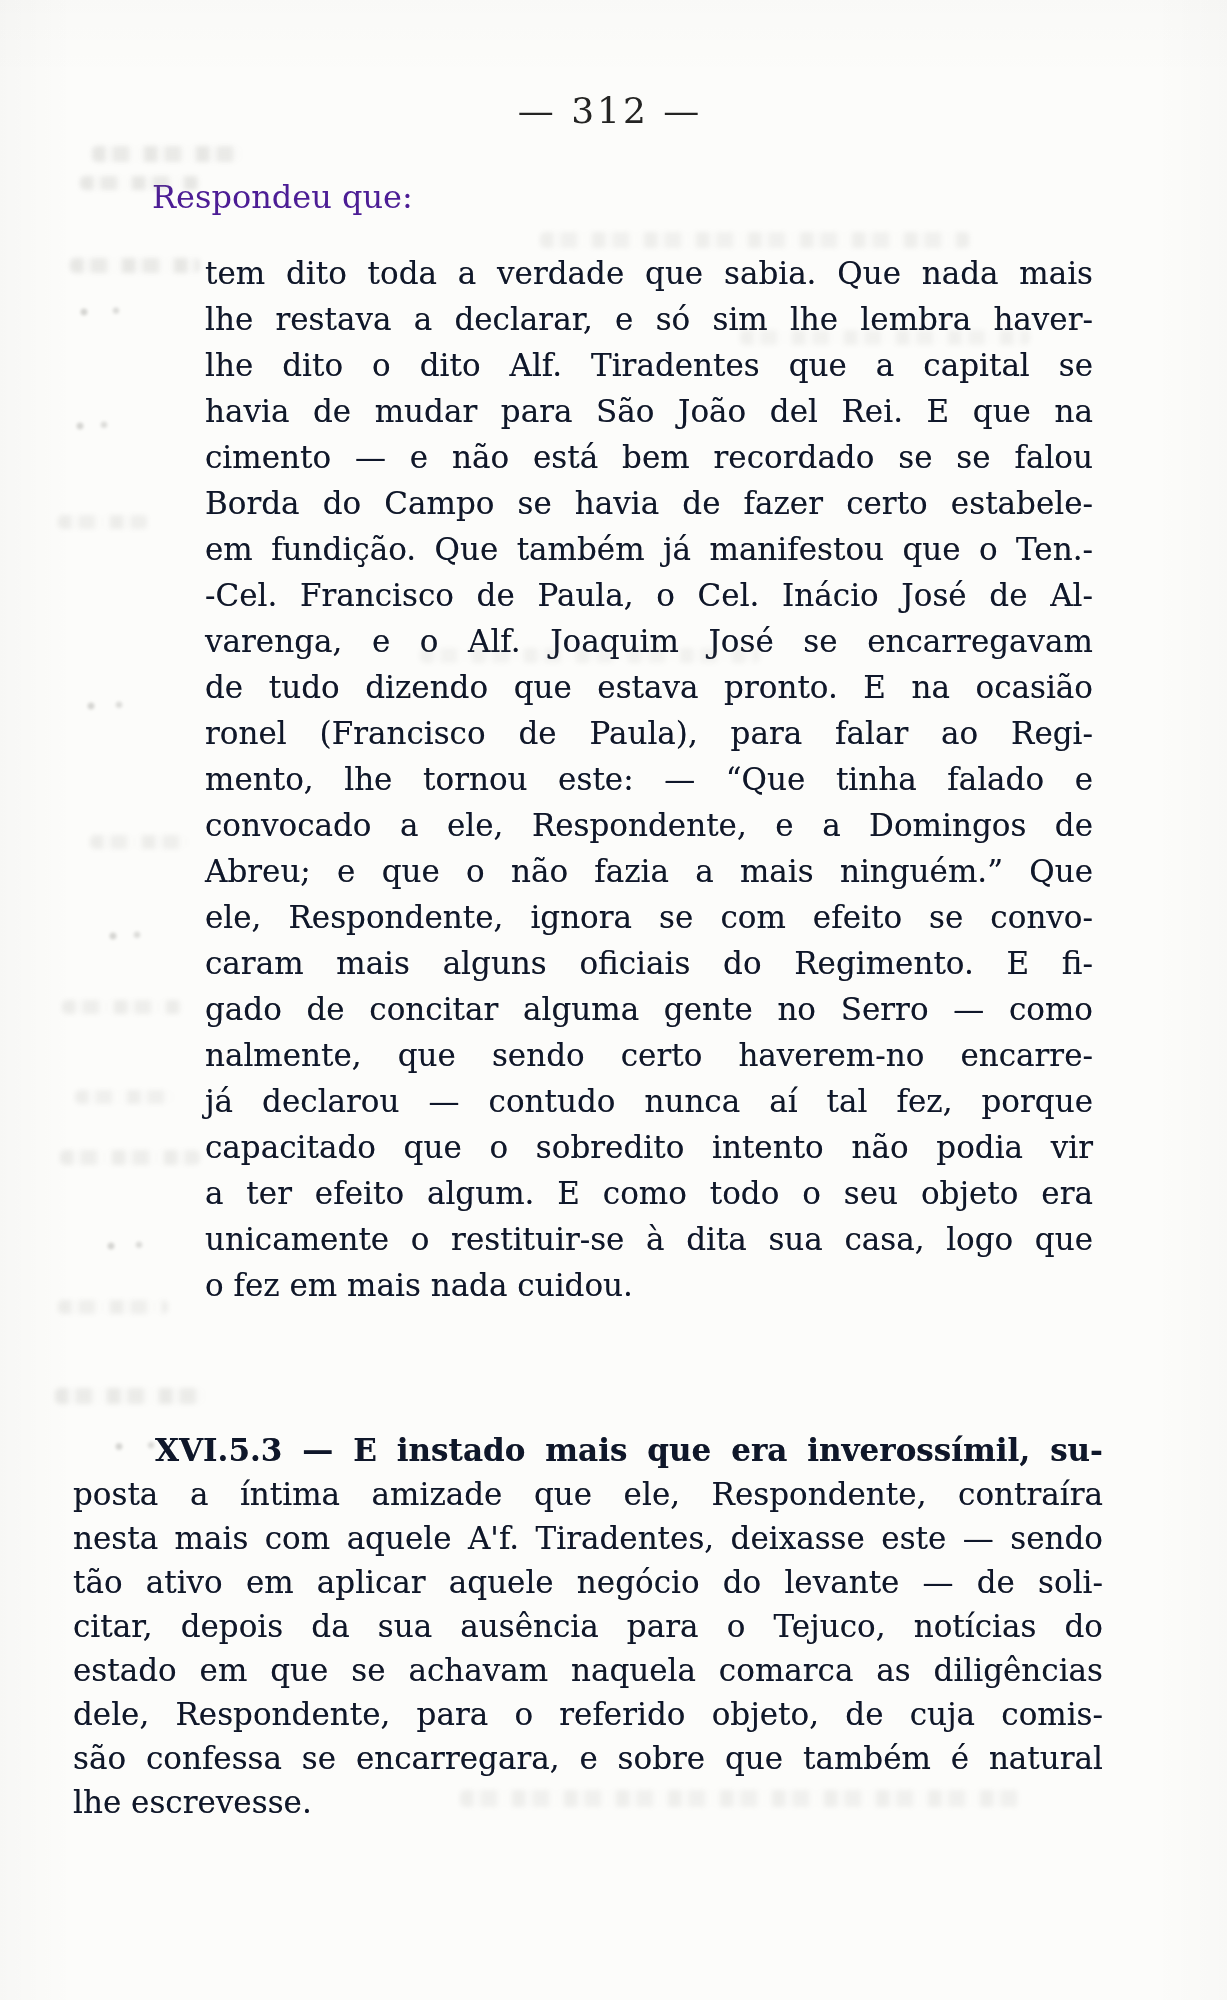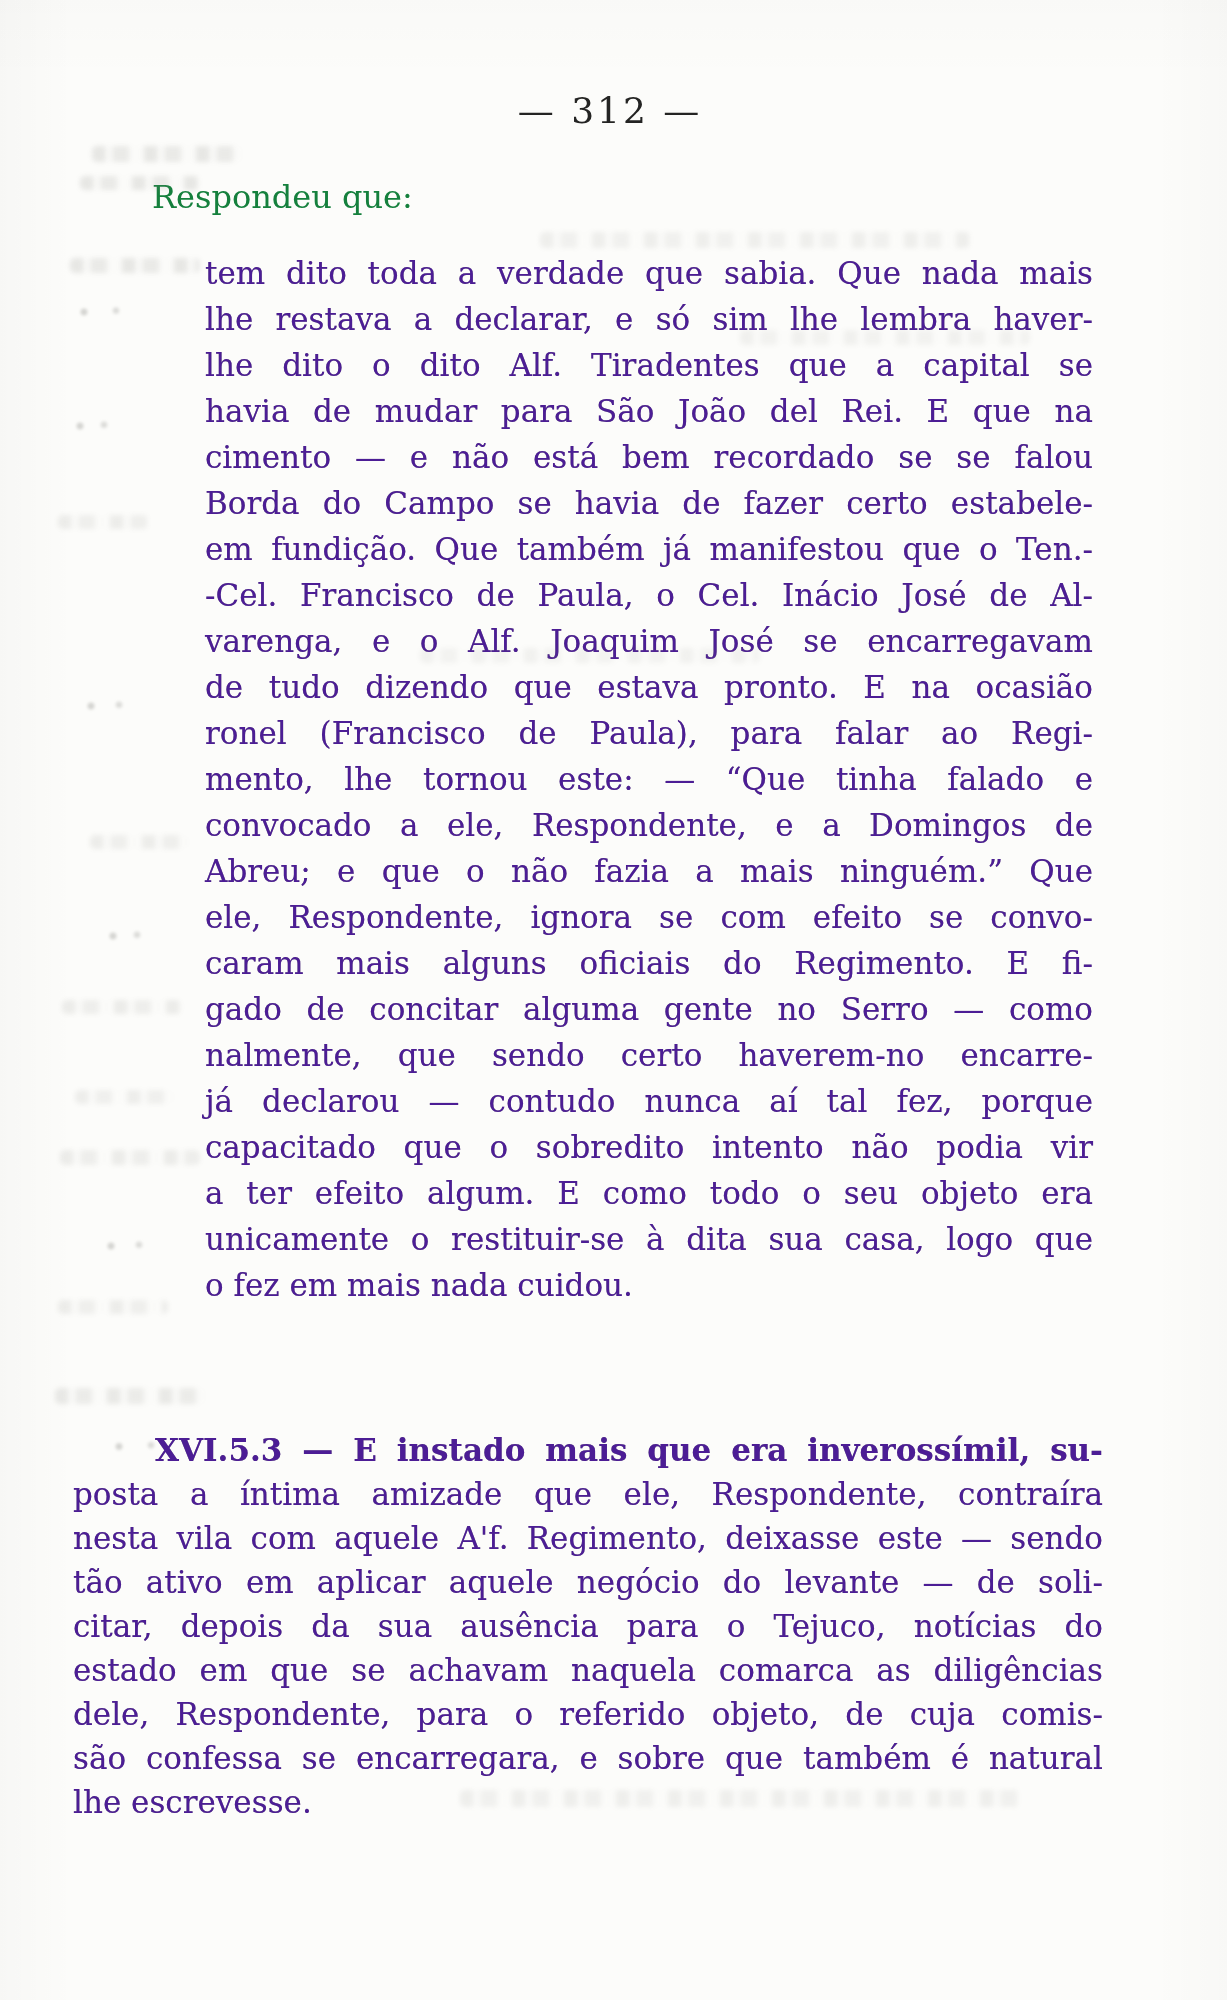--- a/index.html
+++ b/index.html
@@ -23,31 +23,31 @@
   .page-number{
     position:absolute;top:90px;left:0;width:1180px;
     text-align:center;
     font-size:36px;letter-spacing:3px;
     color:#242423;
     padding-left:20px;
   }
   .opening{
     position:absolute;left:152px;top:178px;
     font-size:32px;
-    color:#15803d;
+    color:#4c1d95;
   }
   .textblock{position:absolute;}
   .block{left:205px;top:250px;width:888px;}
   .para2{left:73px;top:1428px;width:1030px;}
   .line{
     font-size:31px;
     text-align:justify;
     text-align-last:justify;
     white-space:normal;
-    color:#4c1d95;
+    color:#0f172a;
     text-shadow:0 0 0.5px rgba(20,20,20,0.45);
   }
   .block .line{line-height:46px;height:46px;}
   .para2 .line{line-height:44px;height:44px;}
   .line.no-justify{text-align-last:left;}
   .line.indent{padding-left:82px;font-weight:bold;}
   .italic{}
   
   .smudge{
     position:absolute;
@@ -101,21 +101,21 @@
       <div class="line">já declarou — contudo nunca aí tal fez, porque</div>
       <div class="line">capacitado que o sobredito intento não podia vir</div>
       <div class="line">a ter efeito algum. E como todo o seu objeto era</div>
       <div class="line">unicamente o restituir-se à dita sua casa, logo que</div>
       <div class="line no-justify">o fez em mais nada cuidou.</div>
     </div>
 
   <div class="textblock para2" id="section-paragraph">
       <div class="line indent">XVI.5.3 — E instado mais que era inverossímil, su-</div>
       <div class="line">posta a íntima amizade que ele, Respondente, contraíra</div>
-      <div class="line">nesta vila com aquele A'f. Regimento, deixasse este — sendo</div>
+      <div class="line">nesta mais com aquele A'f. Tiradentes, deixasse este — sendo</div>
       <div class="line">tão ativo em aplicar aquele negócio do levante — de soli-</div>
       <div class="line">citar, depois da sua ausência para o Tejuco, notícias do</div>
       <div class="line">estado em que se achavam naquela comarca as diligências</div>
       <div class="line">dele, Respondente, para o referido objeto, de cuja comis-</div>
       <div class="line">são confessa se encarregara, e sobre que também é natural</div>
       <div class="line no-justify">lhe escrevesse.</div>
     </div>
 
   <div class="smudge" style="left:92px;top:146px;width:150px;height:16px;"></div>
   <div class="smudge" style="left:80px;top:176px;width:120px;height:14px;"></div>

